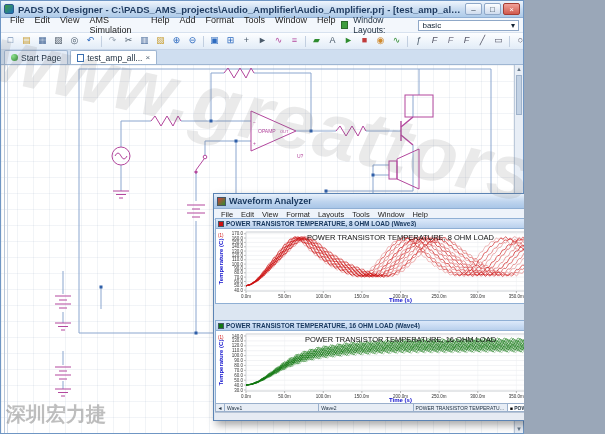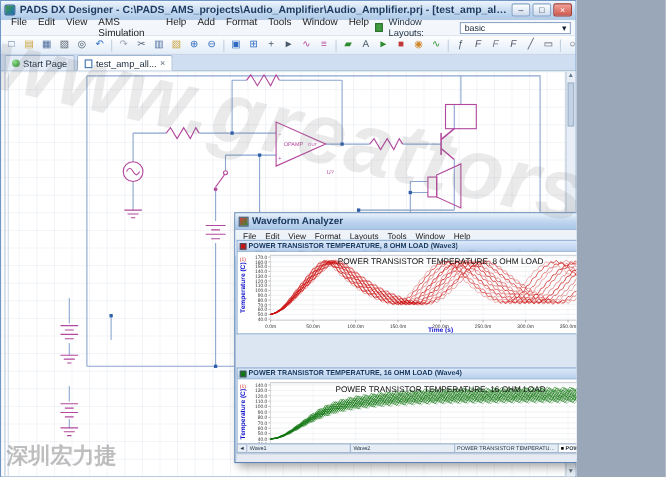--- a/index.html
+++ b/index.html
@@ -413,21 +413,21 @@
             <text x="184.5" y="11" font-size="7.5" text-anchor="middle" fill="#111">POWER TRANSISTOR TEMPERATURE, 8 OHM LOAD</text>
             <text x="2" y="8" font-size="4.5" fill="#cc1111">(1)</text>
             <text x="7" y="32.5" font-size="6" font-weight="bold" fill="#1111cc" text-anchor="middle" transform="rotate(-90 7 32.5)">Temperature (C)</text>
             <text x="184.5" y="72.5" font-size="6" font-weight="bold" fill="#1111cc" text-anchor="middle">Time (s)</text>
             <rect x="342" y="3" width="40" height="59" fill="#ffffff" stroke="#b0b6bd" stroke-width="0.6"></rect>
             <rect x="344" y="6" width="4" height="4" fill="#cc1111"></rect>
             <text x="350" y="10" font-size="5" fill="#222">tj_maxim</text>
           </svg></div>
     </div>
 
-    <div class="child" style="top:140px;height:84px">
+    <div class="child" style="top:126px;height:84px">
       <div class="ctitle">
         <span class="cico" style="background:#117711"></span>
         <span class="ctext">POWER TRANSISTOR TEMPERATURE, 16 OHM LOAD (Wave4)</span>
         <span class="cbtns">
             <span class="cbtn">–</span>
             <span class="cbtn">□</span>
             <span class="cbtn close">×</span>
           </span>
       </div>
       <div class="cbody"><svg width="385" height="72">

